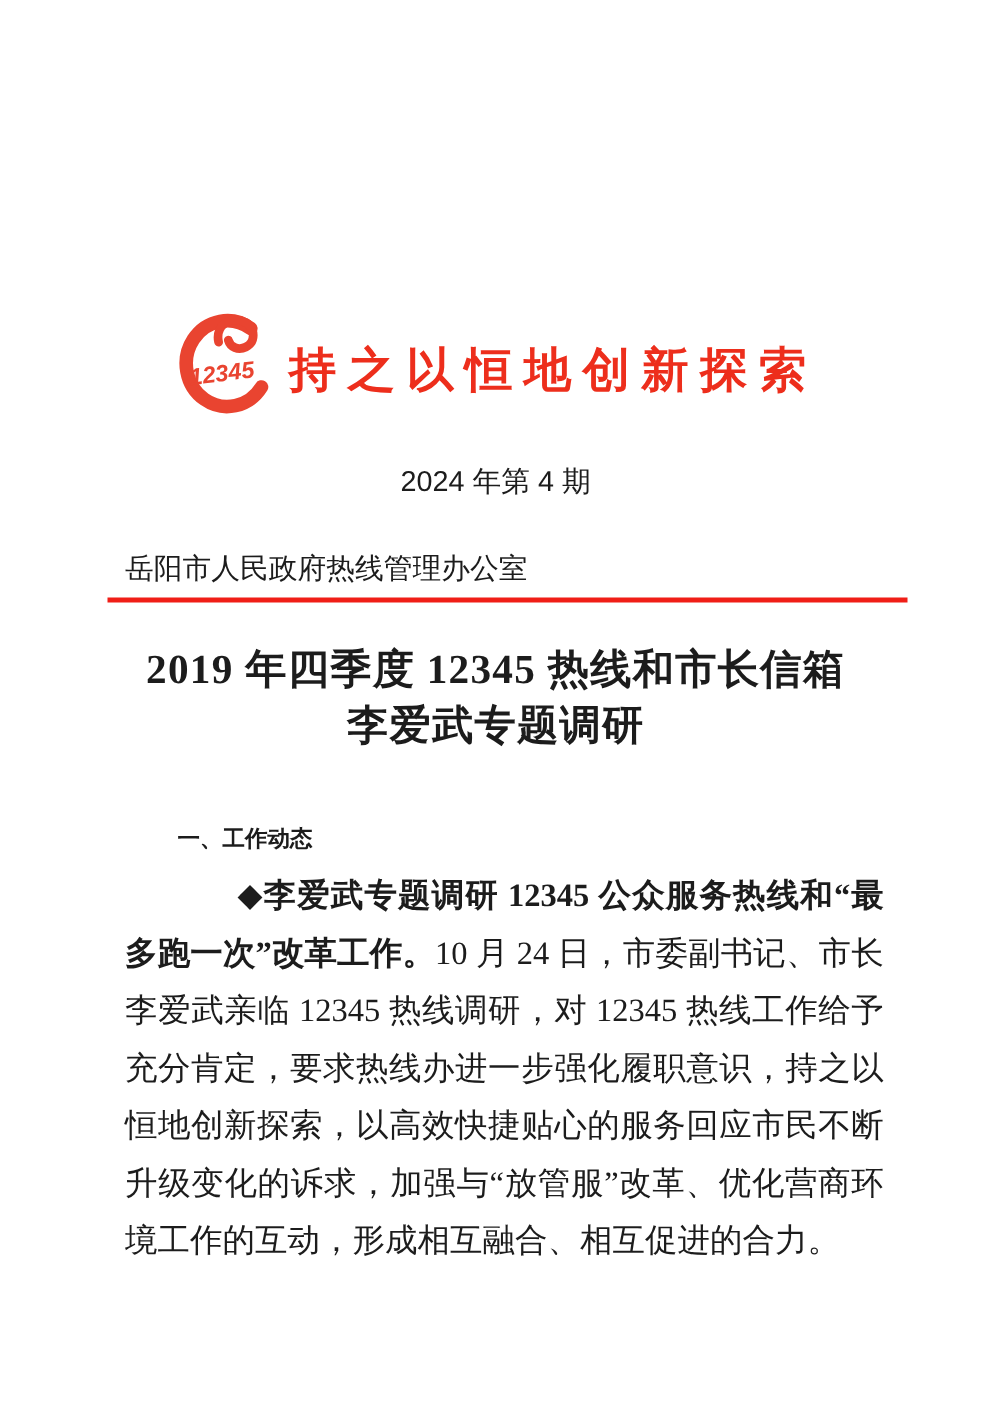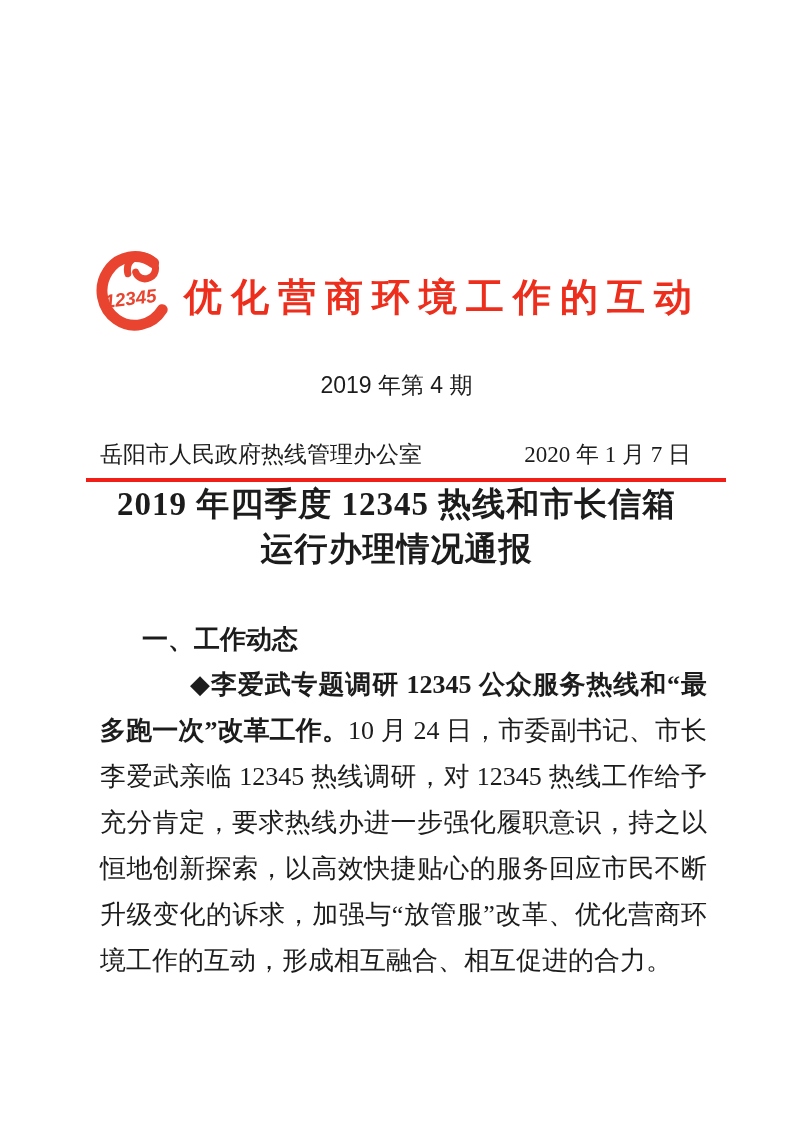--- a/index.html
+++ b/index.html
@@ -49,37 +49,38 @@
     line-height:1.3;
     gap:40px;
   }
   .red-rule{
     height:4px;
     background:#f01e17;
     margin:9px 67px 0 86px;
   }
   
   .doc-title{
+    margin-top:32px;
     text-align:center;
     font-weight:bold;
     font-size:33px;
     line-height:45px;
     letter-spacing:1px;
   }
   
   .content{
     margin:44px 86px 0 100px;
     font-size:26px;
     line-height:46px;
     text-align:justify;
   }
   .section-heading{
     margin:0;
     font-family:Liberation Sans, sans-serif;
-    font-size:26px;
+    font-size:18px;
     font-weight:bold;
     text-indent:42px;
     line-height:46px;
   }
   .content p{
     margin:0;
     text-indent:42px;
   }
   .content strong{font-weight:bold;margin-left:48px;}
 </style>
@@ -90,34 +91,33 @@
 
   <div class="masthead">
     <svg class="logo" viewBox="0 0 100 112" aria-hidden="true">
 
       <path d="M79 16 A 42 44 0 1 0 90 76" fill="none" stroke="#e94430" stroke-width="14" stroke-linecap="round"></path>
 
       <path d="M46 30 C 42 12 60 2 74 10 C 84 16 84 30 74 35 C 66 39 58 35 56 28" fill="none" stroke="#e94430" stroke-width="9" stroke-linecap="round"></path>
 
       <text x="16" y="70" font-family="Liberation Sans, DejaVu Sans, sans-serif" font-size="24" font-weight="bold" font-style="italic" fill="#e94430" transform="rotate(-7 50 62)">12345</text>
     </svg>
-    <div class="masthead-title">优化营商环境工作的互动</div>
+    <div class="masthead-title">持之以恒地创新探索</div>
   </div>
 
-  <div class="issue-line">2019 年第 4 期</div>
+  <div class="issue-line">2024 年第 4 期</div>
 
   <div class="meta-row">
     <span>岳阳市人民政府热线管理办公室</span>
-    <span>2020 年 1 月 7 日</span>
   </div>
   <div class="red-rule"></div>
 
   <div class="doc-title">
     <div>2019 年四季度 12345 热线和市长信箱</div>
-    <div>运行办理情况通报</div>
+    <div>李爱武专题调研</div>
   </div>
 
   <div class="content">
     <h2 class="section-heading">一、工作动态</h2>
 
     <p>
       <strong>◆李爱武专题调研 12345 公众服务热线和“最多跑一次”改革工作。</strong><span>10 月 24 日，市委副书记、市长李爱武亲临 12345 热线调研，对 12345 热线工作给予充分肯定，要求热线办进一步强化履职意识，持之以恒地创新探索，以高效快捷贴心的服务回应市民不断升级变化的诉求，加强与“放管服”改革、优化营商环境工作的互动，形成相互融合、相互促进的合力。</span>
     </p>
 
   </div>

